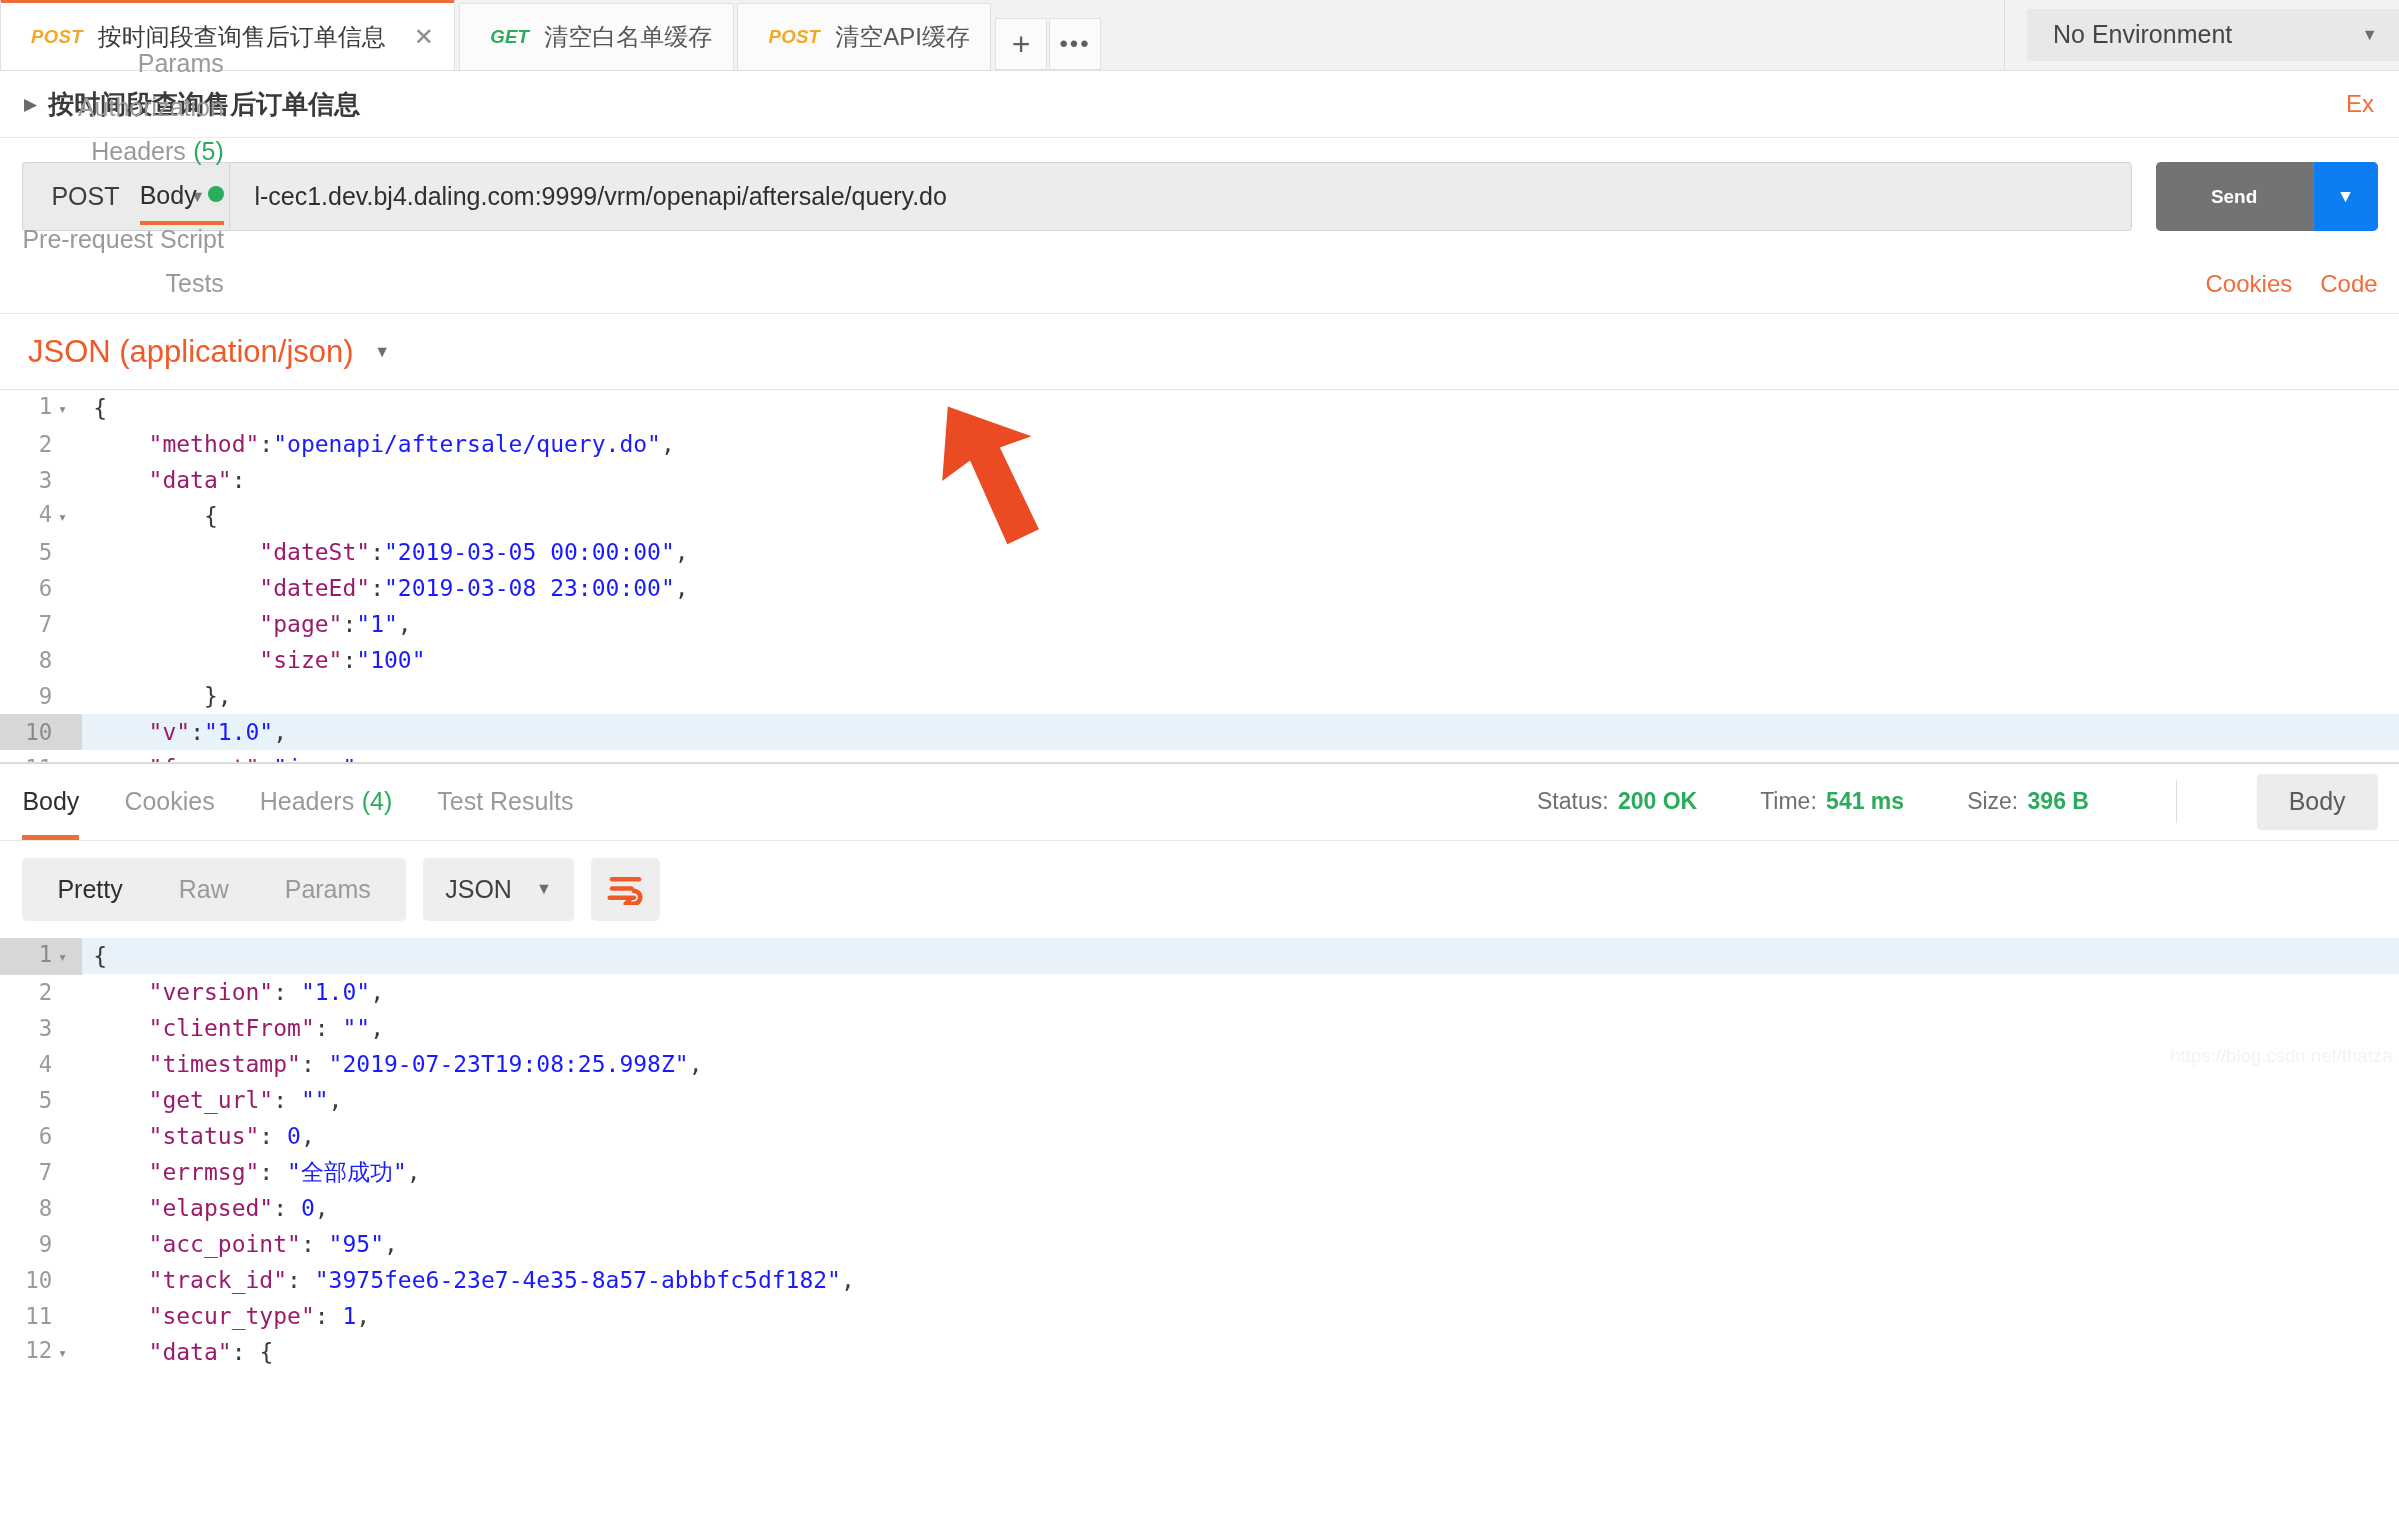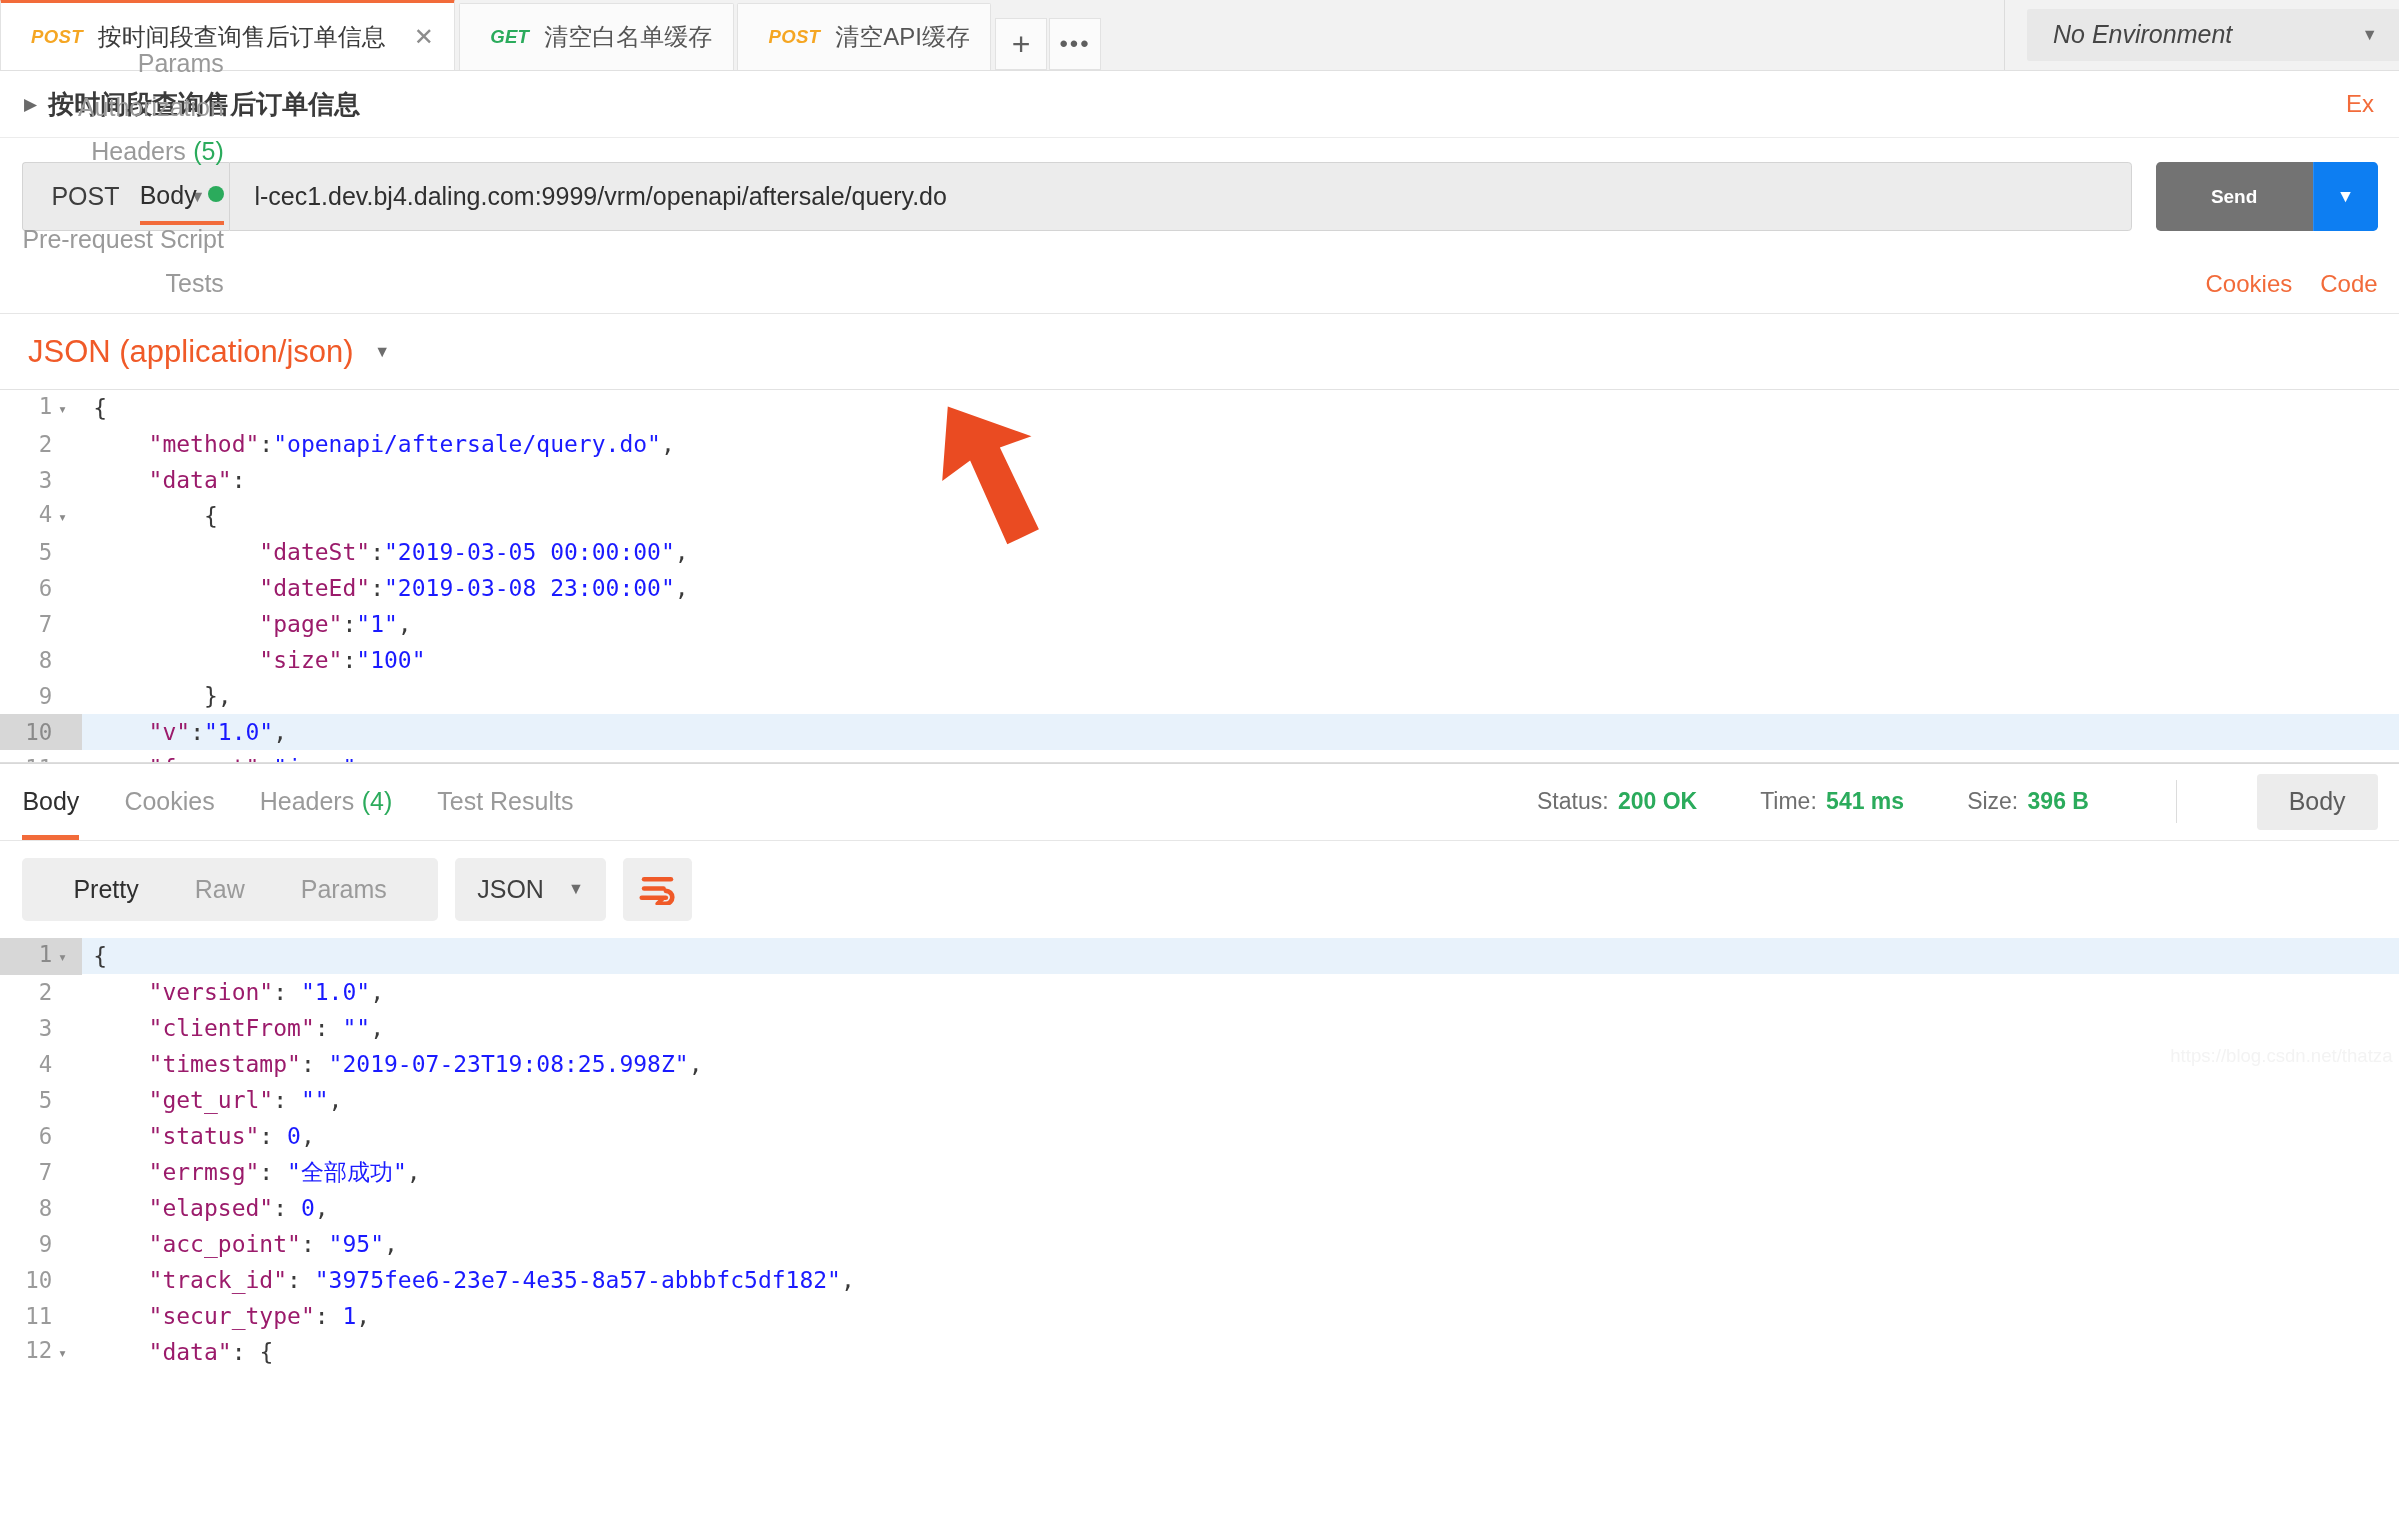--- a/index.html
+++ b/index.html
@@ -62,21 +62,20 @@
     font-size: 32px; color: #5f5f5f;
     border: 0.9px solid #e2e2e2; background: #fbfbfb;
     margin-bottom: 0; margin-right:1.9px;
   }
   .tab-more { font-size: 24px; letter-spacing: 1.9px;}
   .tab-spacer { flex: 1; }
   .envwrap {
     display:flex; align-items:center; height: 71px; padding-right: 0;
     border-left: 0.9px solid #dcdcdc;
     margin-left: 9.3px;
-    font-style: italic;
   }
   .envbox {
     background: #e8e8e8;
     height: 52px;
     min-width: 373px;
     display:flex; align-items:center; justify-content: space-between;
     padding: 0 22.4px 0 26px;
     margin-left: 22.4px;
     border-radius: 2.8px;
     font-size: 25px; color: #454545;
@@ -236,21 +235,21 @@
   .savebtn {
     background:#ececec; color:#5c5c5c; font-size:25px;
     padding: 0 32px; height: 56px; display:flex; align-items:center;
     border-radius: 3.7px; margin-left: 7.5px;
   }
 
   
   .restool { display:flex; align-items:center; padding: 17px 22.4px; gap: 17px; }
   .seg {
     background:#eeeeee; border-radius: 5px; display:flex; align-items:center; height: 63px;
-    padding: 0 23px;
+    padding: 0 7px;
   }
   .seg div { font-size: 25px; color:#9a9a9a; padding: 0 28px; }
   .seg div.active { color:#2f2f2f; }
   .selbox {
     background:#eeeeee; border-radius:4.7px; height:63px; display:flex; align-items:center;
     padding: 0 22.4px; gap: 24px; font-size:25px; color:#3f3f3f;
   }
   .selbox .caret { color:#6d6d6d; font-size:16px; }
   .wrapbtn {
     background:#eeeeee; border-radius:4.7px; height:63px; width: 69px;

